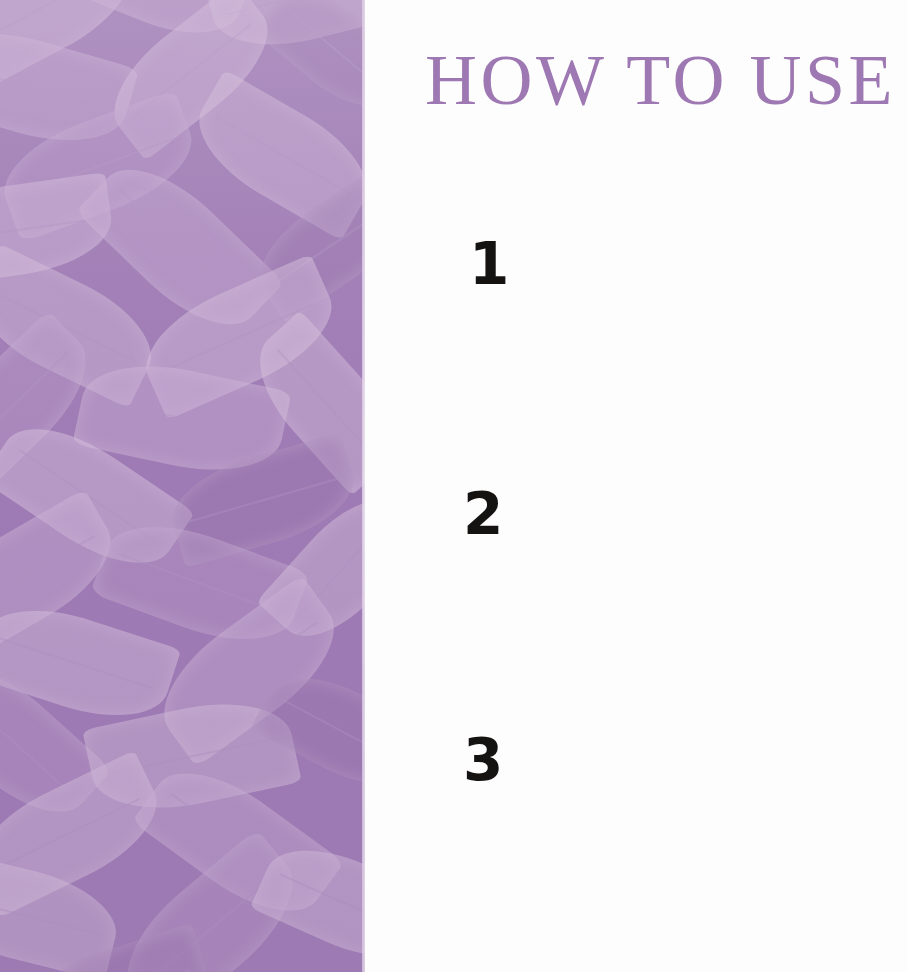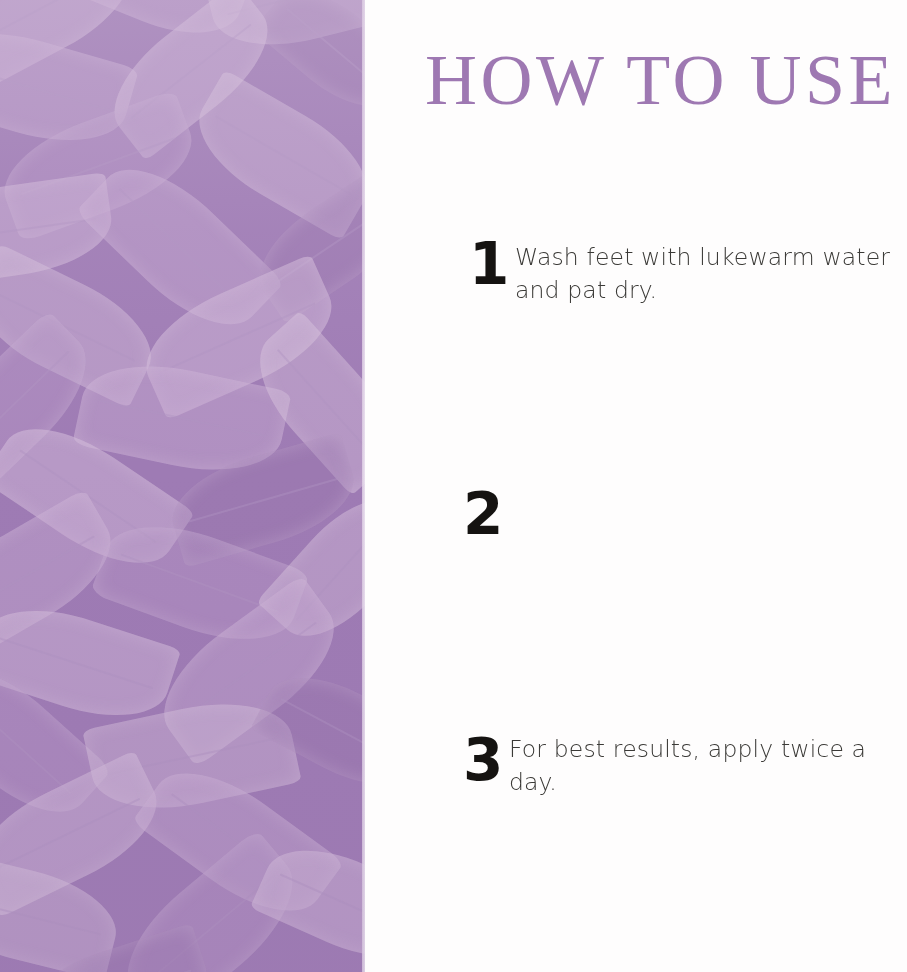--- a/index.html
+++ b/index.html
@@ -185,27 +185,25 @@
   </div>
 
   <div class="content">
 
     <div class="title">HOW TO USE</div>
 
     <div class="steps">
 
       <div class="step" id="step-1">
         <div class="step-num">1</div>
-        <div class="step-text">Wash feet with lukewarm water and pat dry.</div>
       </div>
 
       <div class="step" id="step-2">
         <div class="step-num">2</div>
       </div>
 
       <div class="step" id="step-3">
         <div class="step-num">3</div>
-        <div class="step-text">For best results, apply twice a day.</div>
       </div>
 
     </div>
   </div>
 </div>
 
 </body></html>

